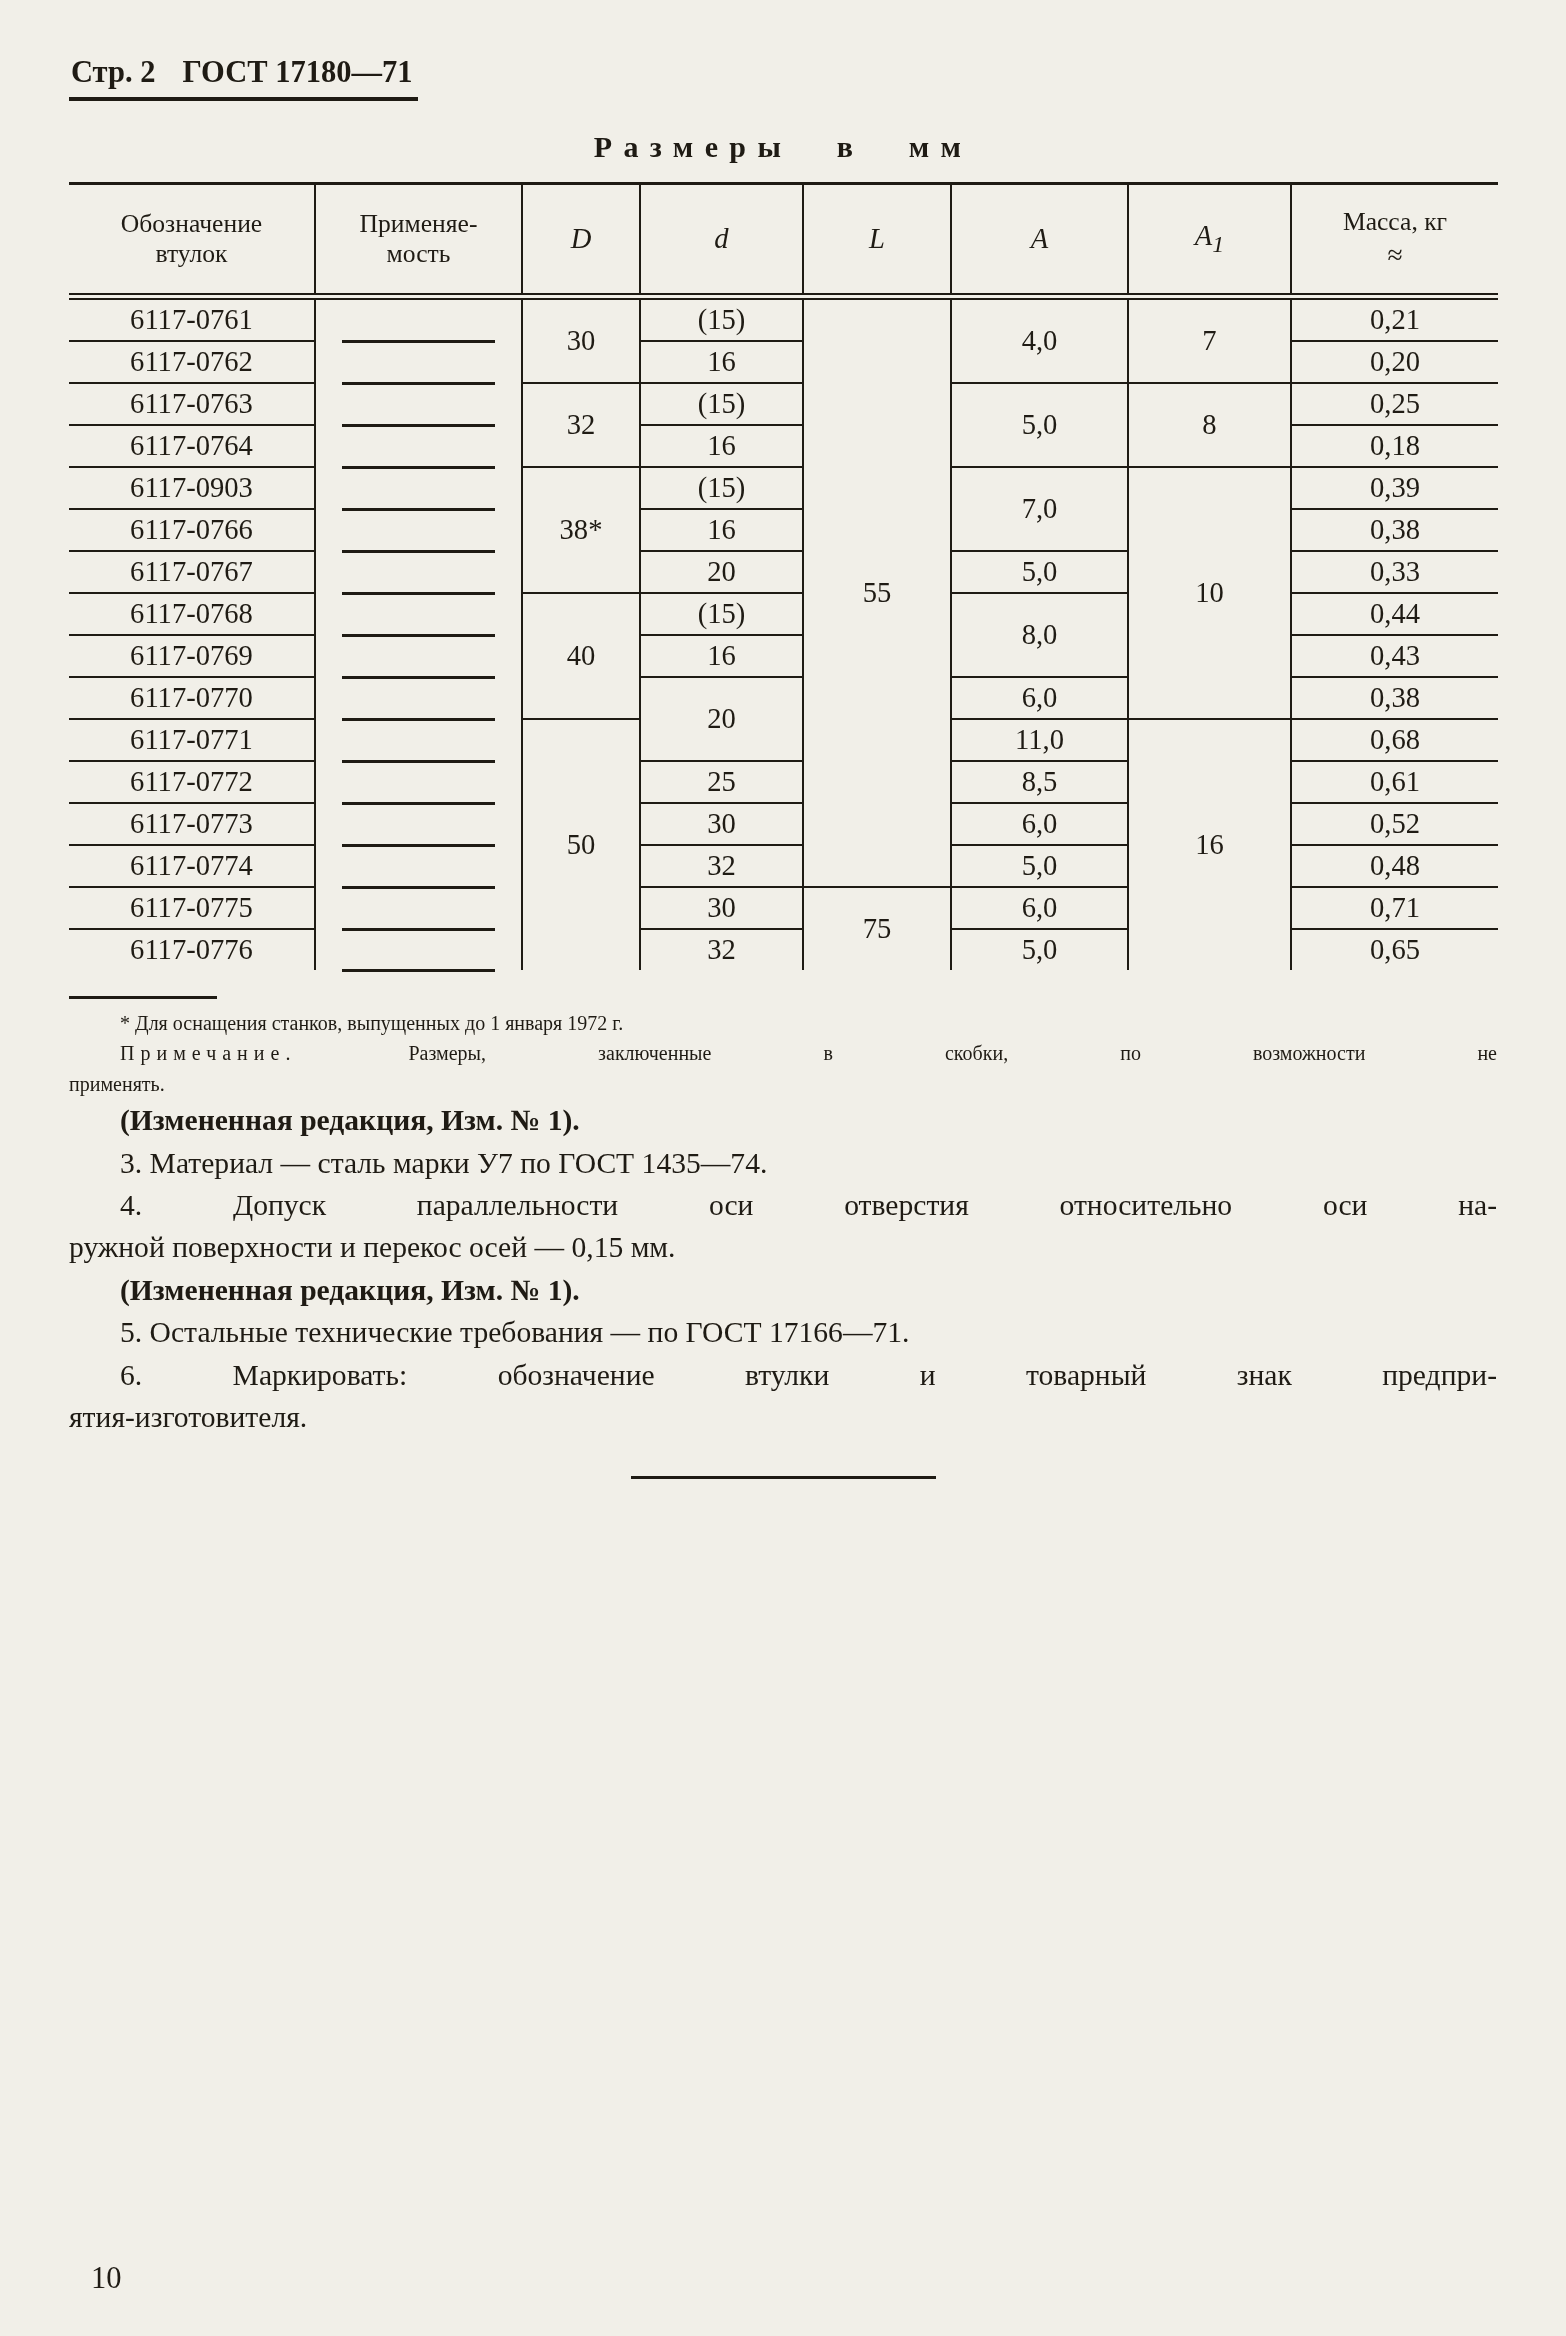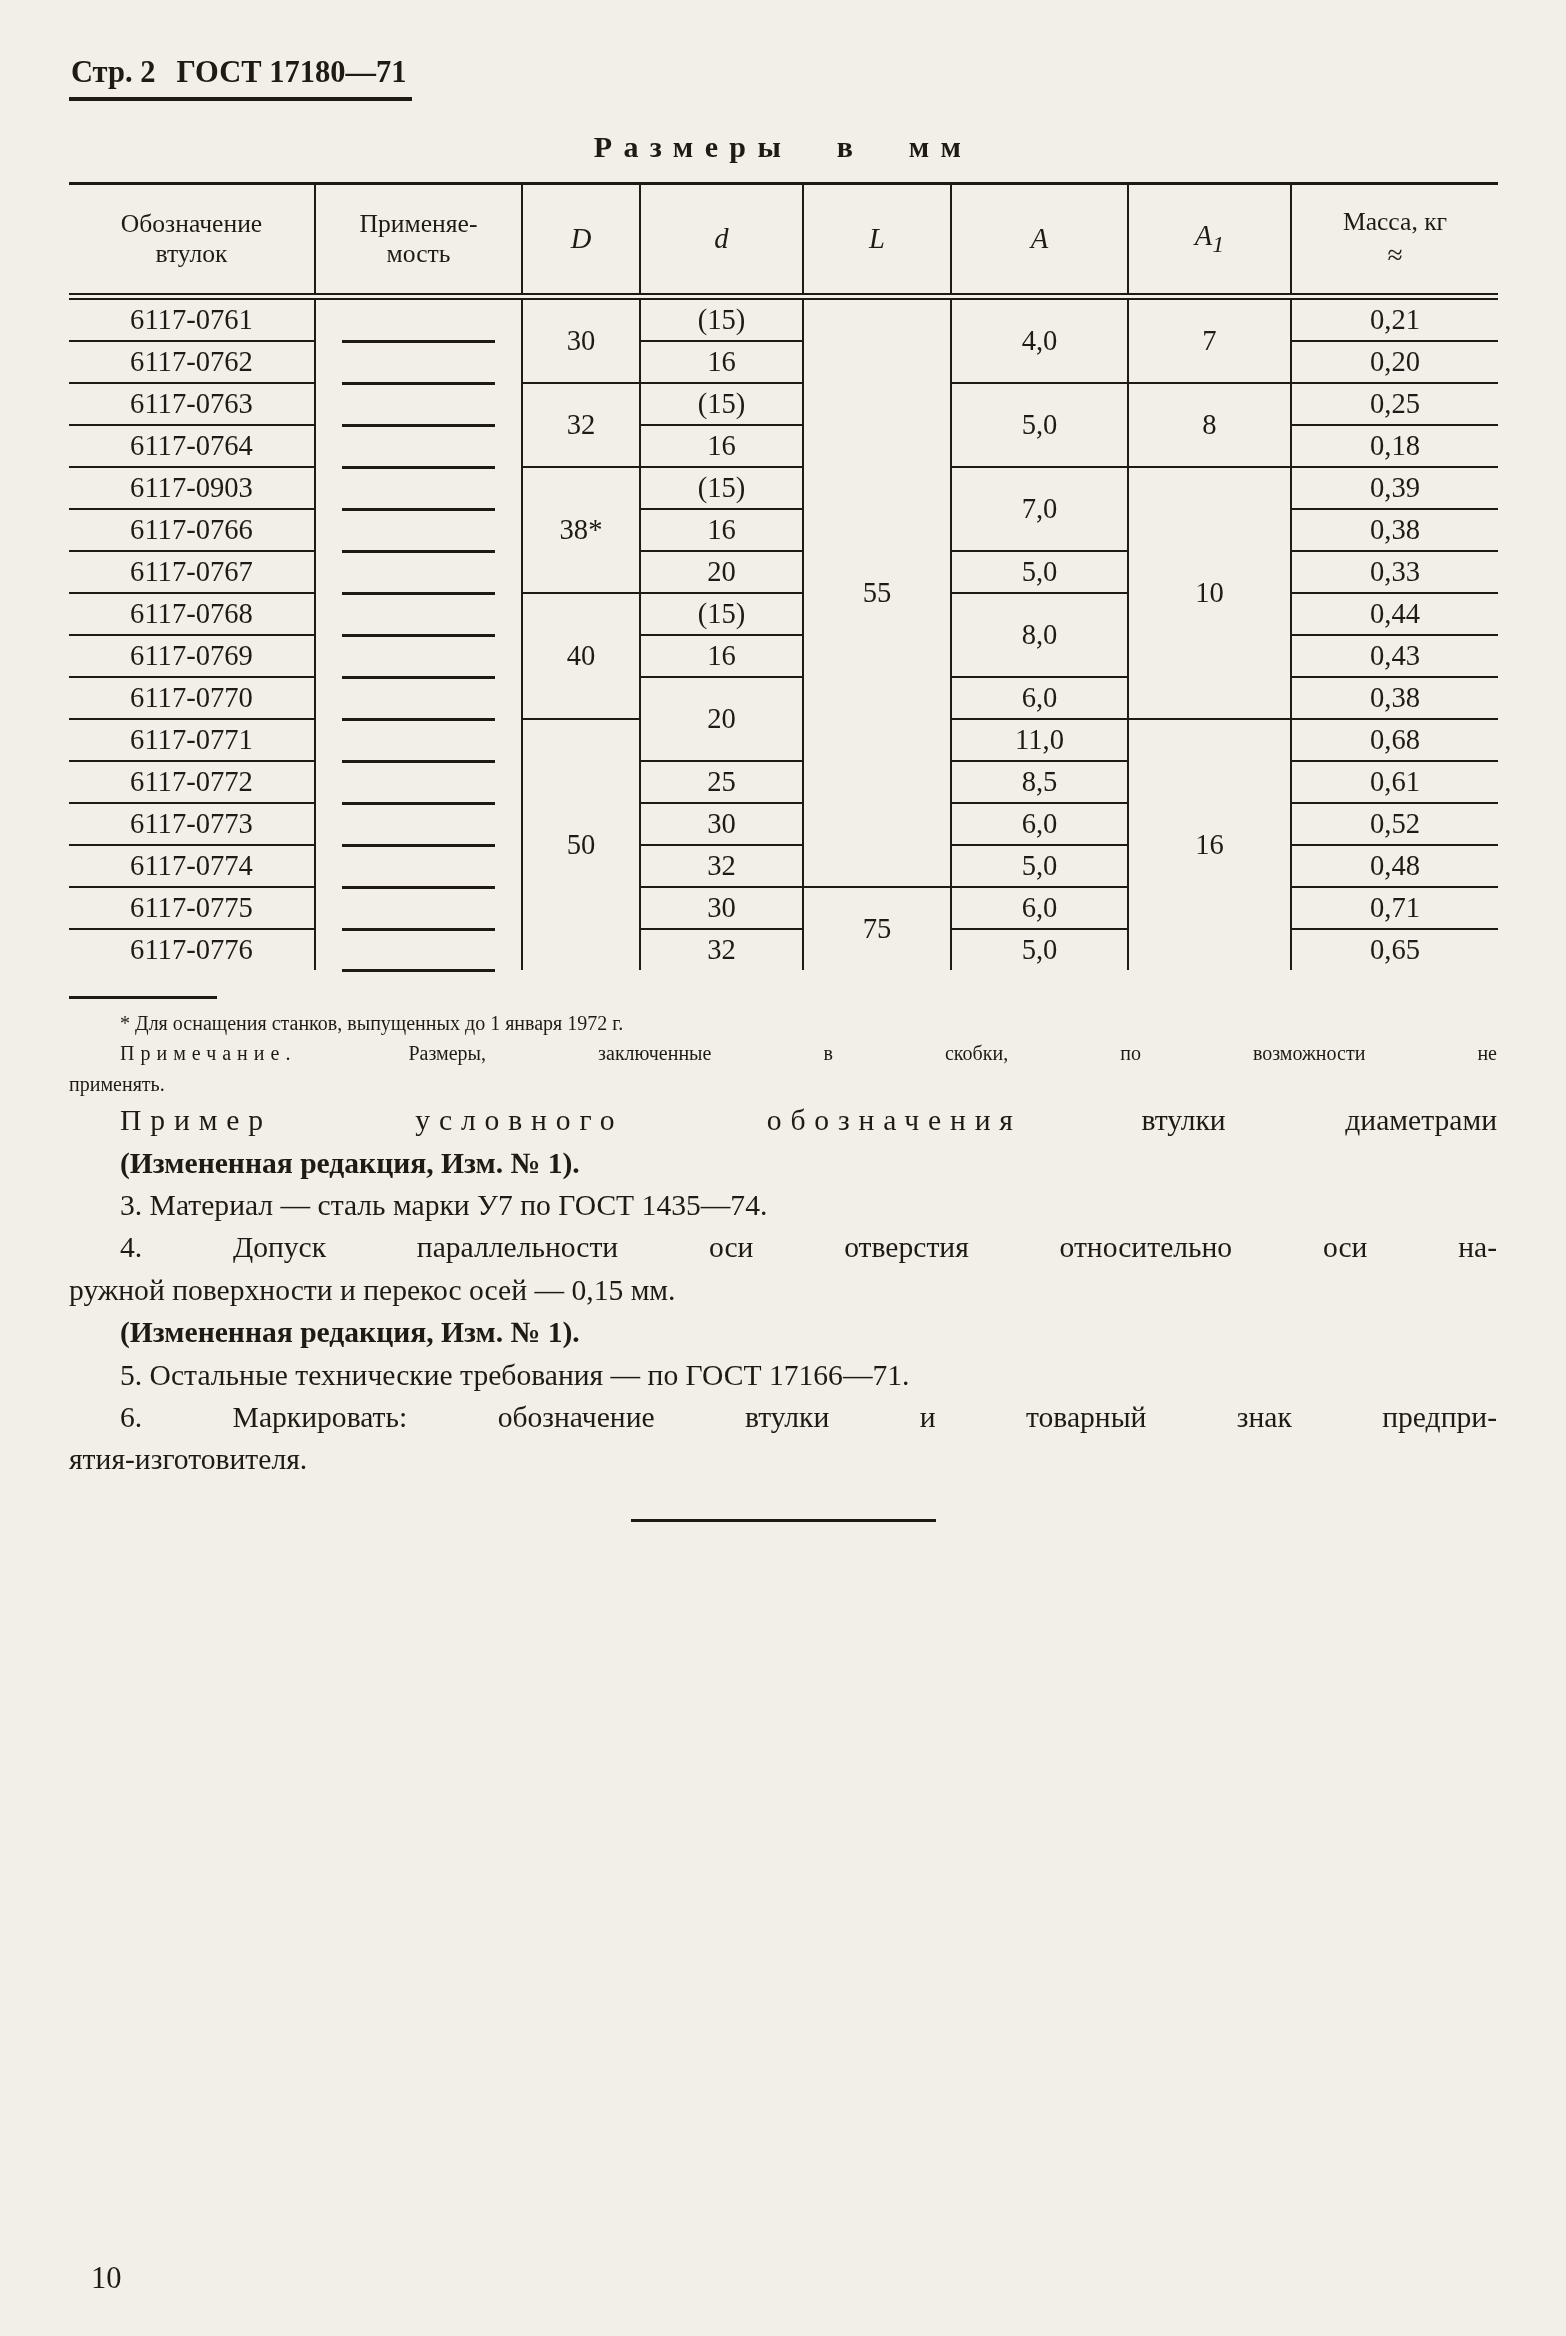--- a/index.html
+++ b/index.html
@@ -19,21 +19,21 @@
     overflow:hidden;
   }
   
   .page-header{
     display:inline-block;
     font-size:30.5px;font-weight:700;
     border-bottom:4.9px solid var(--ink);
     padding:0 5.9px 6.9px 2px;
     white-space:nowrap;
   }
-  .page-header .doc{margin-left:21px;}
+  .page-header .doc{margin-left:27px;}
   
   .table-title{
     text-align:center;
     font-size:30px;font-weight:700;
     letter-spacing:0.38em;word-spacing:0.85em;
     margin:29.6px 0 17.7px 0;
   }
   
   table.dims{
     table-layout:fixed;
@@ -275,21 +275,20 @@
     </tbody>
   </table>
 
   <div class="body-text">
     <div class="fn-rule"></div>
     <p class="indent small">* Для оснащения станков, выпущенных до 1 января 1972 г.</p>
 
     <p class="indent small jl"><span class="spaced">Примечание.</span> <span>Размеры, заключенные в скобки, по возможности не</span></p>
     <p class="small">применять.</p>
 
-    <div class="line indent jl"><span class="spaced">Пример условного обозначения</span> <span>втулки диаметрами</span></div>
 
 
     <p class="indent bold">(Измененная редакция, Изм. № 1).</p>
     <p class="indent">3. Материал — сталь марки У7 по ГОСТ 1435—74.</p>
     <p class="indent jl">4. Допуск параллельности оси отверстия относительно оси на-</p>
     <p>ружной поверхности и перекос осей — 0,15 мм.</p>
     <p class="indent bold">(Измененная редакция, Изм. № 1).</p>
     <p class="indent">5. Остальные технические требования — по ГОСТ 17166—71.</p>
     <p class="indent jl">6. Маркировать: обозначение втулки и товарный знак предпри-</p>
     <p>ятия-изготовителя.</p>

